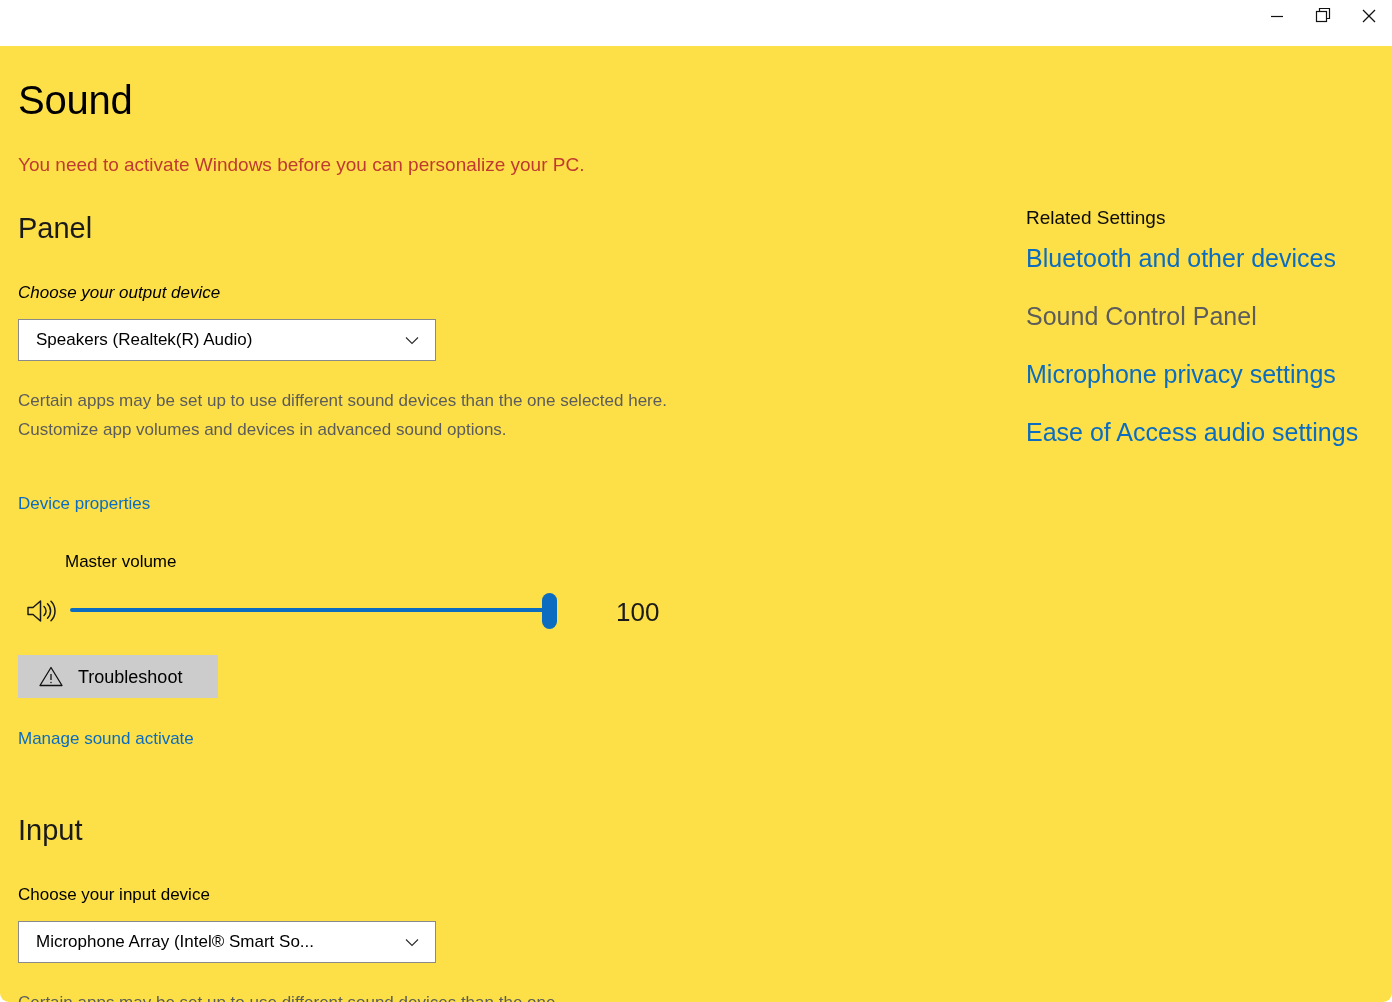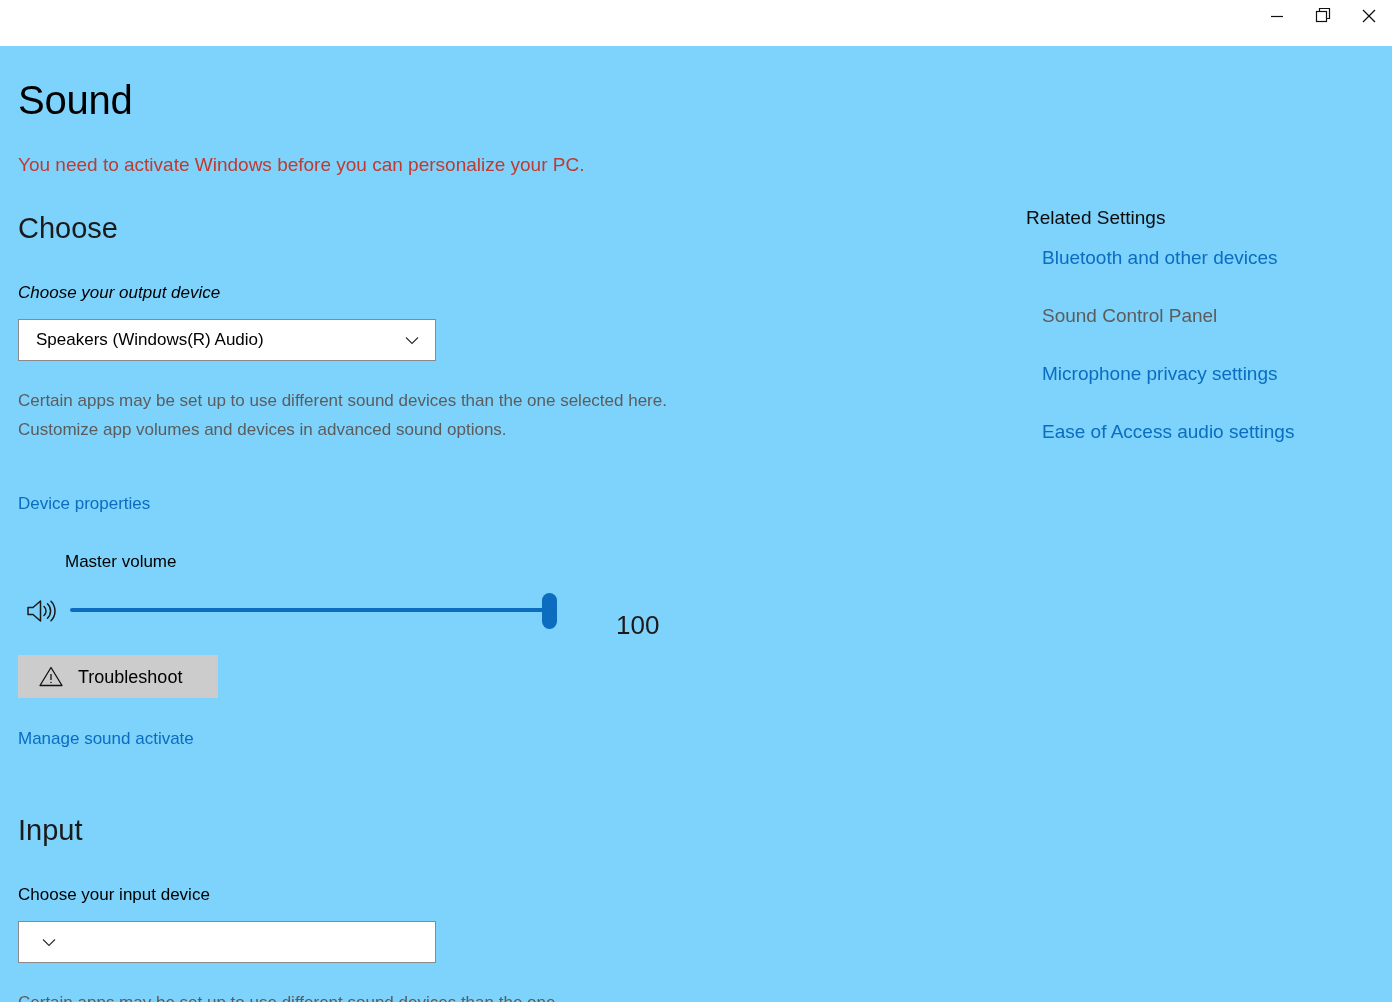--- a/index.html
+++ b/index.html
@@ -7,21 +7,22 @@
     width: 1392px; height: 1002px;
     background: #ffffff;
     overflow: hidden;
     font-family: "Liberation Sans", sans-serif;
     color: #000000;
   }
   #app {
     position: relative;
     width: 1392px;
     height: 1002px;
-    background: #7dd3fc;
+    background: #fde047;
+    border-radius: 9px;
   }
 
   
   .titlebar {
     position: absolute;
     top: 0; left: 0;
     width: 1392px;
     height: 46px;
     display: flex;
     justify-content: flex-end;
@@ -197,21 +198,21 @@
     left: 472px;
     top: 1px;
     width: 15px;
     height: 36px;
     background: #0b6cc0;
     border-radius: 8px;
   }
   .volume-value {
     position: absolute;
     left: 598px;
-    top: 17px;
+    top: 4px;
     font-size: 26px;
     line-height: 32px;
     color: #1a1a1a;
   }
 
   
   .btn-troubleshoot {
     position: absolute;
     left: 18px;
     top: 655px;
@@ -254,22 +255,22 @@
     left: 0px;
     top: 205px;
     font-size: 19px;
     line-height: 26px;
     color: #0c0c0c;
     margin: 0;
     font-weight: 400;
   }
   .related-link {
     position: absolute;
-    left: 16px;
-    font-size: 19px;
+    left: 0px;
+    font-size: 25px;
     line-height: 26px;
     color: #0b6cc0;
     white-space: nowrap;
     cursor: default;
   }
   .related-link.muted {
     color: #5c5c5c;
   }
   #related-0 { top: 245px; }
   #related-1 { top: 303px; }
@@ -306,26 +307,26 @@
       </span>
     </button>
   </div>
 
   <div class="left-col">
 
     <h1 class="page-title">Sound</h1>
 
     <div class="activation-warning">You need to activate Windows before you can personalize your PC.</div>
 
-    <h2 class="section-heading" id="heading-output">Choose</h2>
+    <h2 class="section-heading" id="heading-output">Panel</h2>
 
     <div class="field-label" id="label-output-device">Choose your output device</div>
 
     <div class="combo" id="combo-output-device">
-      <span class="combo-text">Speakers (Windows(R) Audio)</span>
+      <span class="combo-text">Speakers (Realtek(R) Audio)</span>
       <span class="combo-chevron">
         <svg width="20" height="20" viewBox="0 0 20 20">
           <polyline points="4,7.5 10,13.5 16,7.5" fill="none" stroke="#2b2b2b" stroke-width="1.1"></polyline>
         </svg>
       </span>
     </div>
 
     <div class="body-text" id="desc-output">Certain apps may be set up to use different sound devices than the one selected here. Customize app volumes and devices in advanced sound options.</div>
 
     <div class="link" id="link-device-properties">Device properties</div>
@@ -359,20 +360,21 @@
       <span class="btn-label">Troubleshoot</span>
     </button>
 
     <div class="link" id="link-manage-devices">Manage sound activate</div>
 
     <h2 class="section-heading" id="heading-input">Input</h2>
 
     <div class="field-label" id="label-input-device">Choose your input device</div>
 
     <div class="combo" id="combo-input-device">
+      <span class="combo-text">Microphone Array (Intel® Smart So...</span>
       <span class="combo-chevron">
         <svg width="20" height="20" viewBox="0 0 20 20">
           <polyline points="4,7.5 10,13.5 16,7.5" fill="none" stroke="#2b2b2b" stroke-width="1.1"></polyline>
         </svg>
       </span>
     </div>
 
     <div class="body-text" id="desc-input">Certain apps may be set up to use different sound devices than the one</div>
 
   </div>

